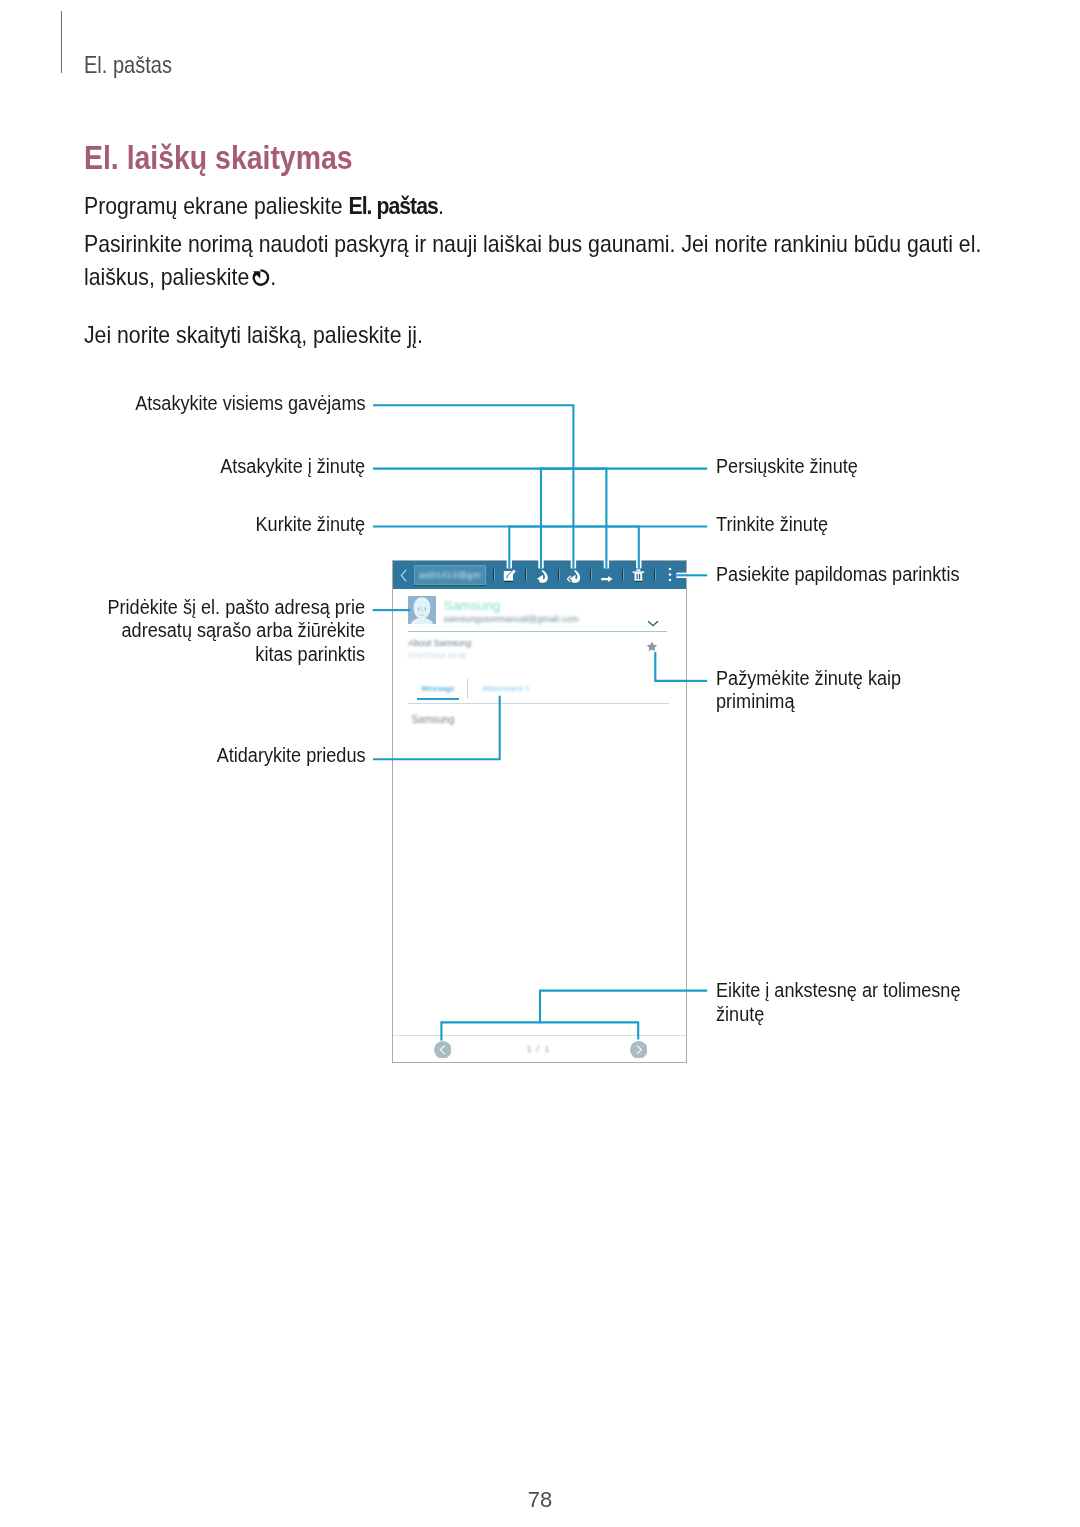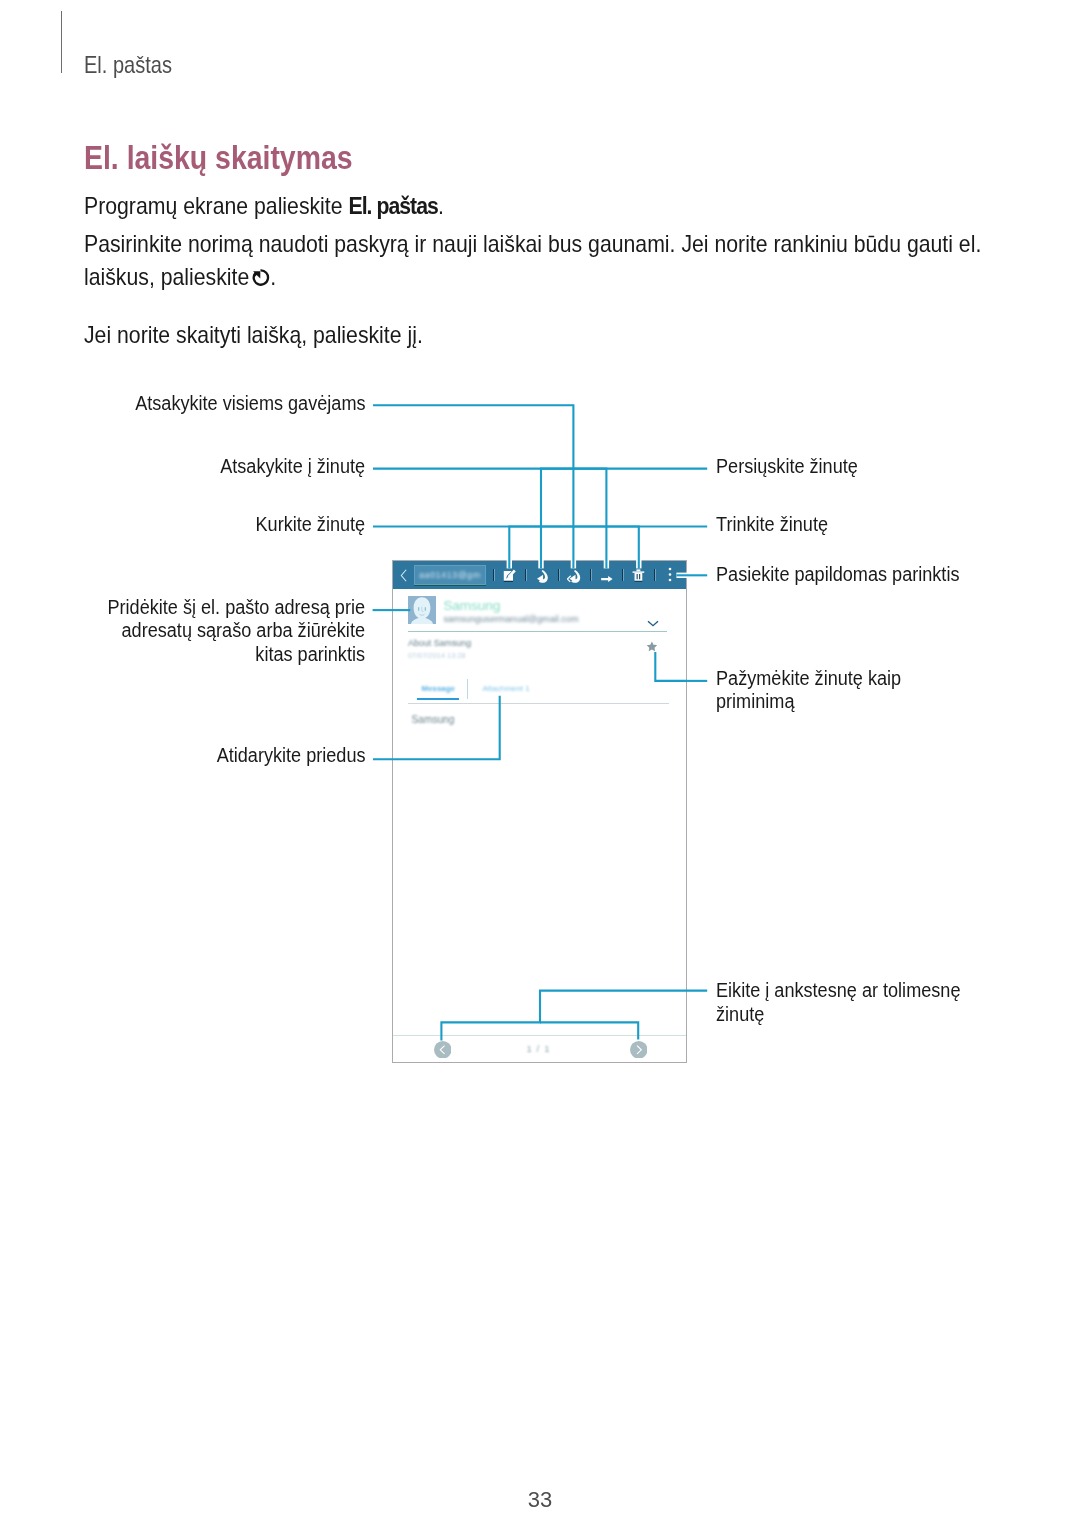--- a/index.html
+++ b/index.html
@@ -238,14 +238,14 @@
         <path d="M687,657.9 H655.3 V628.9"></path>
         <path d="M392,587.1 H410.3"></path>
         <path d="M373,736.3 H499.7 V672.8"></path>
         <path d="M707.2,967.6 H540 V999.4 H441.4 V1017.5"></path>
         <path d="M540,999.4 H638.2 V1016.5"></path>
       </g>
     </svg>
 
   </div>
 
-  <div id="pagenum">33</div>
+  <div id="pagenum">78</div>
 </div>
 
 </body></html>

